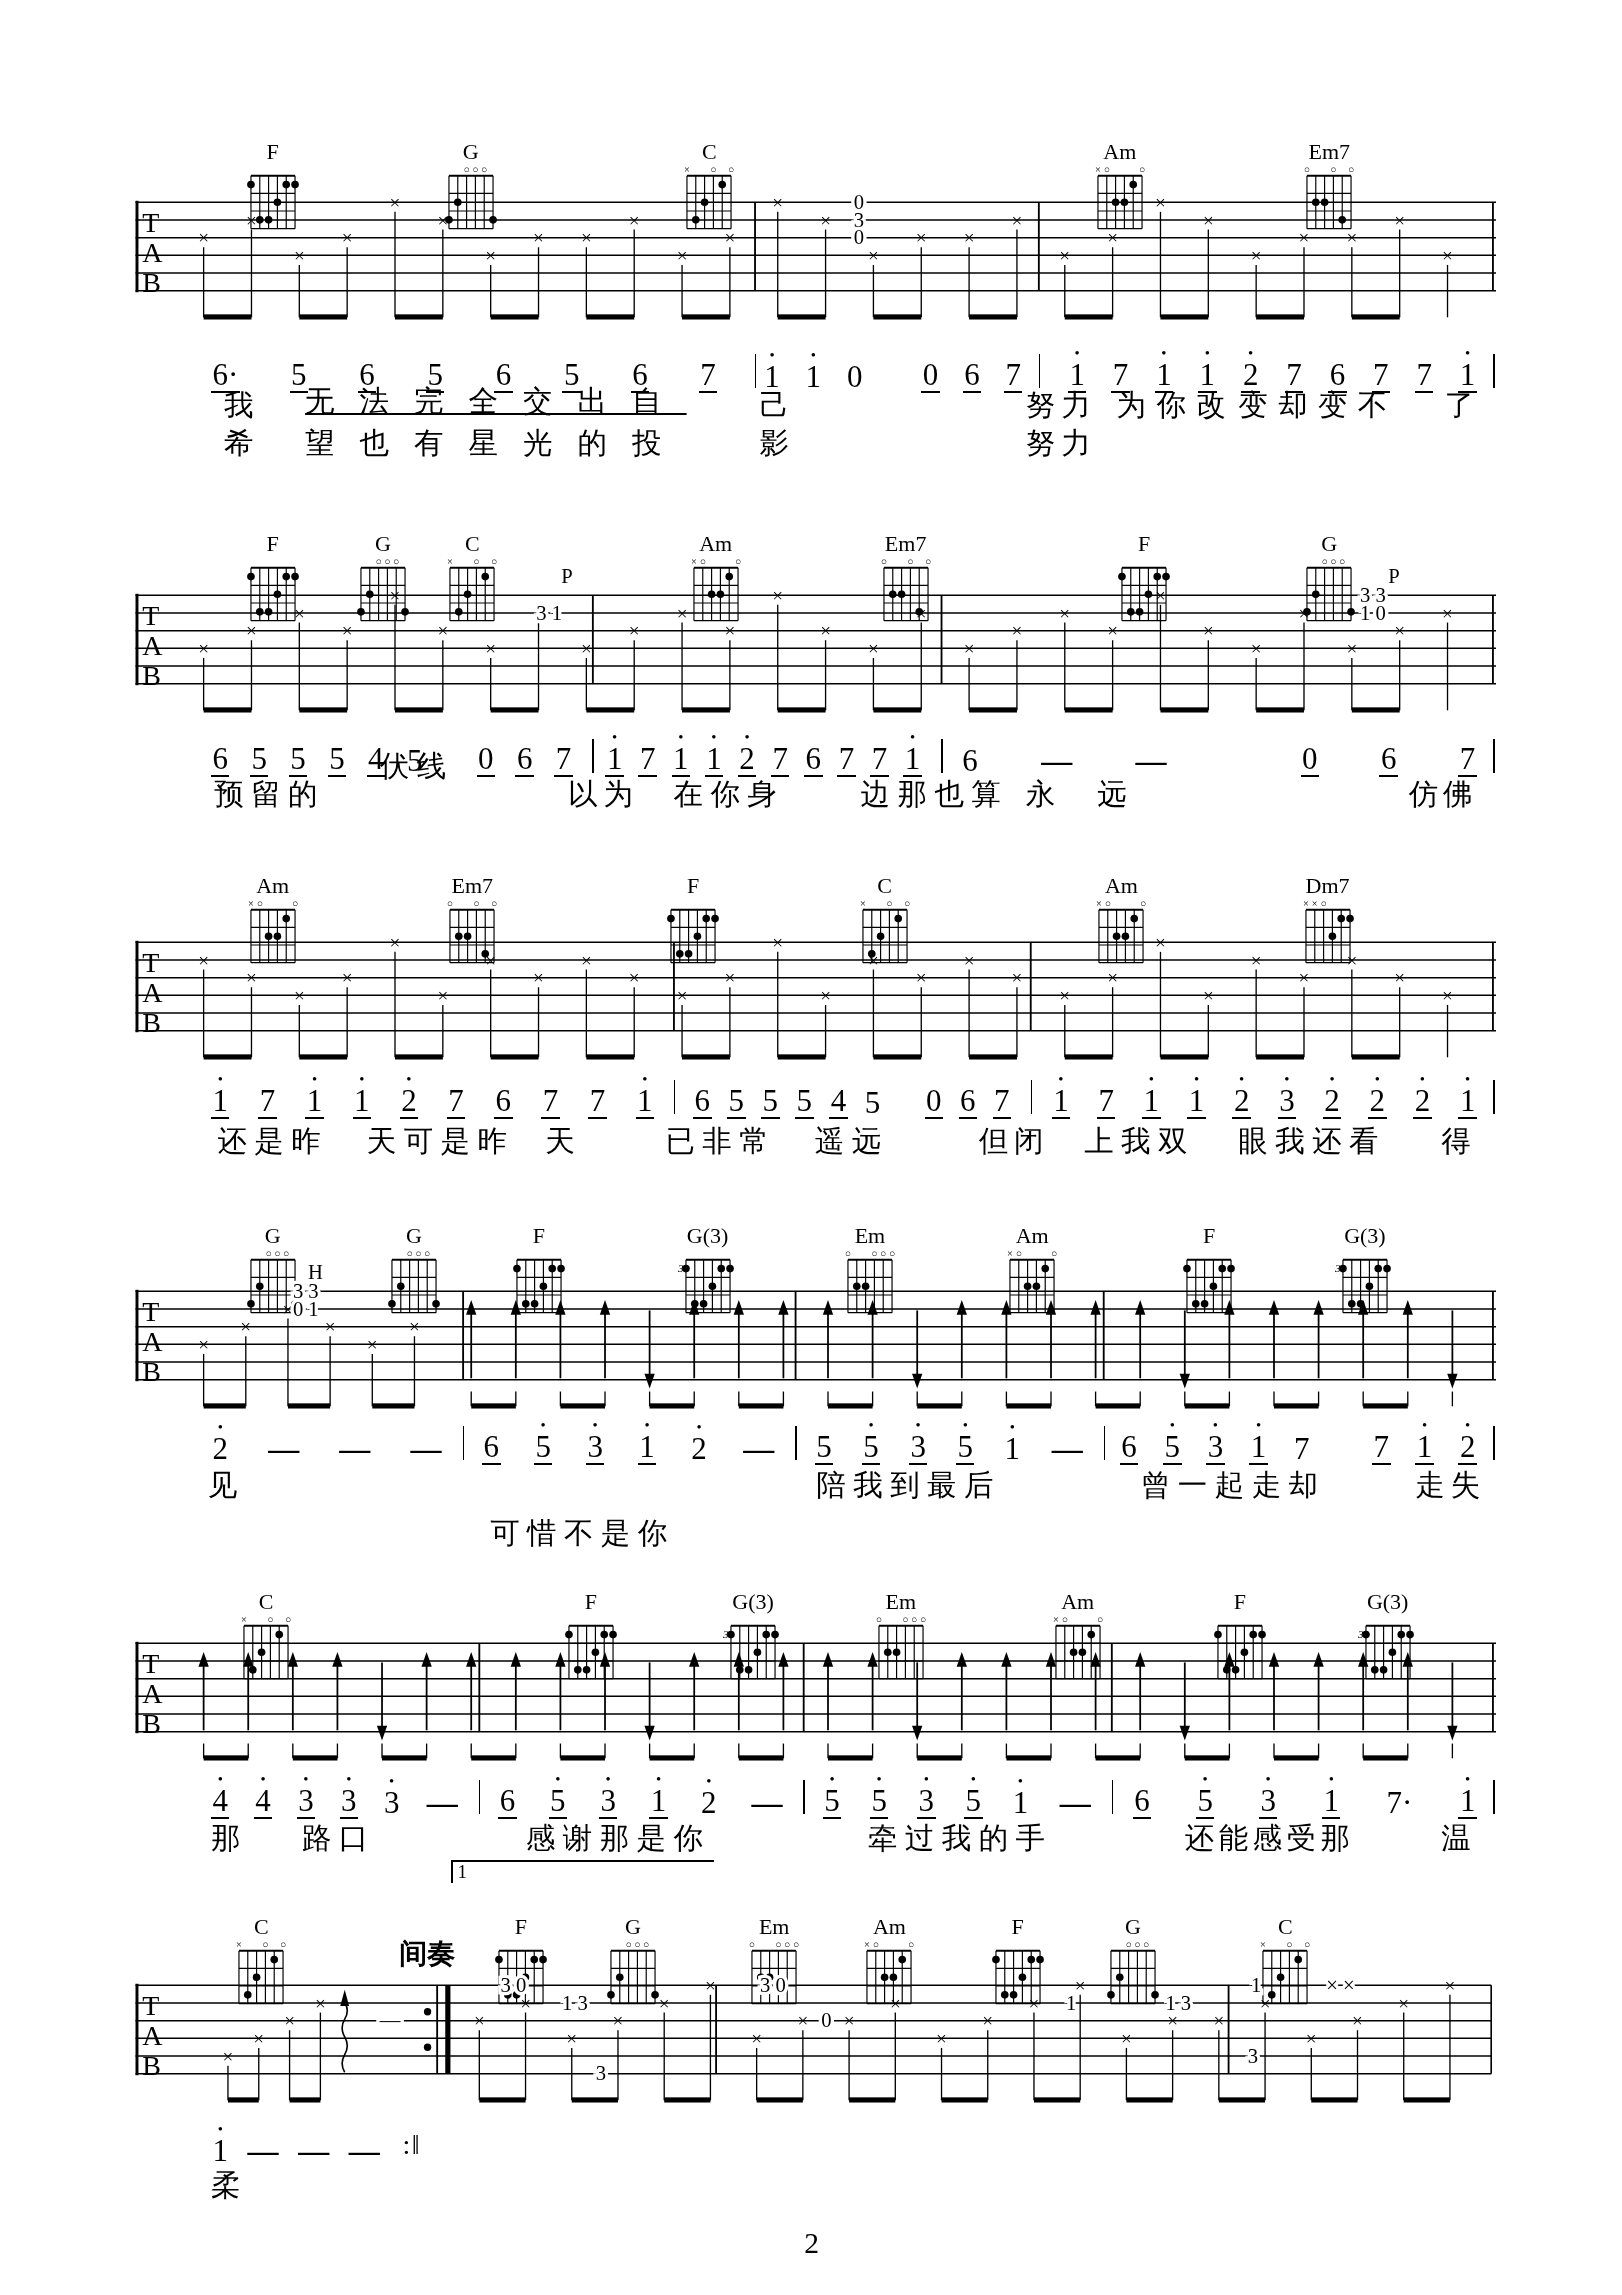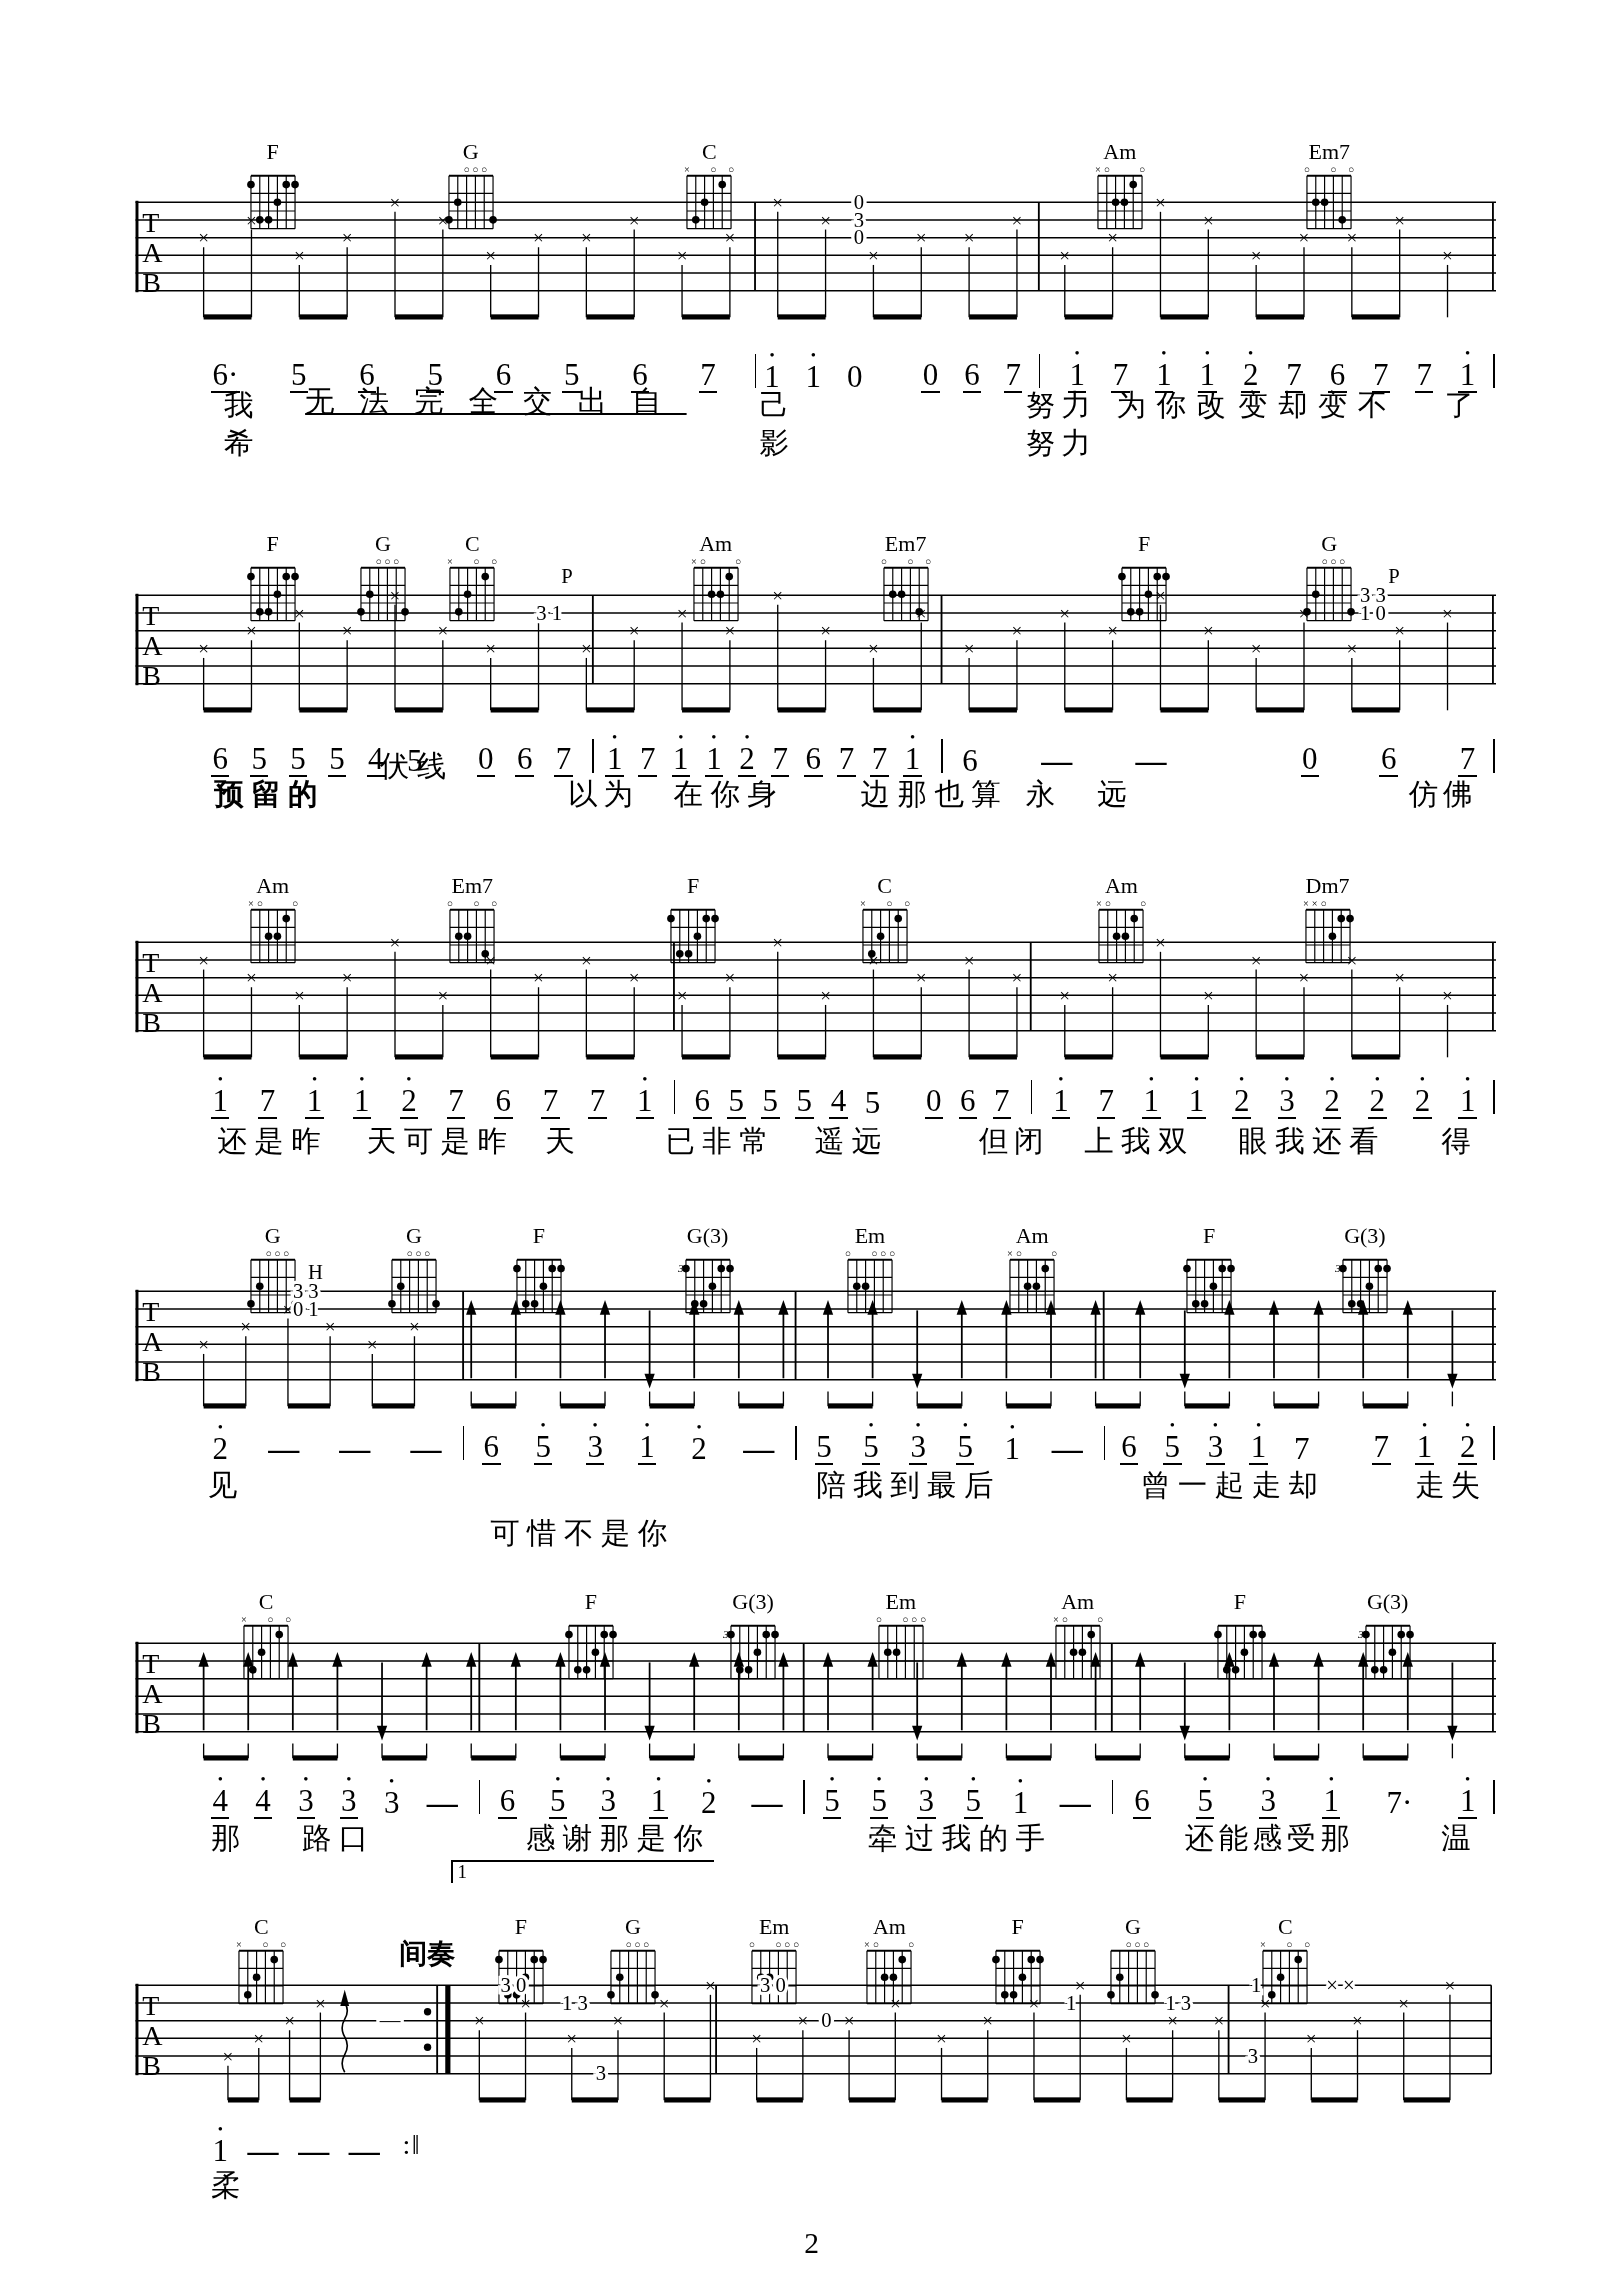--- a/index.html
+++ b/index.html
@@ -316,20 +316,21 @@
     <div class="nbar" style="left: 64%; top: 354px;"></div>
     <div class="nbar" style="left: 92%; top: 354px;"></div>
     <div class="lyr" style="left: 13.8%; top: 386px; letter-spacing: 0px;">我</div>
     <div class="lyr" style="left: 18.8%; top: 382px; letter-spacing: 25px; text-decoration: underline;">无法完全交出自</div>
     <div class="lyr" style="left: 46.8%; top: 386px; letter-spacing: 0px;">己</div>
     <div class="lyr" style="left: 63.2%; top: 386px; letter-spacing: 5.9px;">努力</div>
     <div class="lyr" style="left: 68.8%; top: 386px; letter-spacing: 10.3px;">为你改</div>
     <div class="lyr" style="left: 76.3%; top: 386px; letter-spacing: 10.3px;">变却变不</div>
     <div class="lyr" style="left: 89%; top: 386px; letter-spacing: 0px;">了</div>
     <div class="lyr" style="left: 13.8%; top: 424px; letter-spacing: 0px;">希</div>
+    <div class="lyr" style="left: 18.8%; top: 424px; letter-spacing: 25px;">望也有星光的投</div>
     <div class="lyr" style="left: 46.8%; top: 424px; letter-spacing: 0px;">影</div>
     <div class="lyr" style="left: 63.2%; top: 424px; letter-spacing: 5.9px;">努力</div>
     <div class="chord" style="left: calc(16.8% - 31px); top: 531px;"><div class="cname">F</div><svg width="62" height="72" viewBox="0 0 84 98">
         <line x1="12" y1="16" x2="12" y2="88" stroke="#000" stroke-width="1.6"></line>
         <line x1="24" y1="16" x2="24" y2="88" stroke="#000" stroke-width="1.6"></line>
         <line x1="36" y1="16" x2="36" y2="88" stroke="#000" stroke-width="1.6"></line>
         <line x1="48" y1="16" x2="48" y2="88" stroke="#000" stroke-width="1.6"></line>
         <line x1="60" y1="16" x2="60" y2="88" stroke="#000" stroke-width="1.6"></line>
         <line x1="72" y1="16" x2="72" y2="88" stroke="#000" stroke-width="1.6"></line>
         <line x1="12" y1="16" x2="72" y2="16" stroke="#000" stroke-width="3"></line>
@@ -642,21 +643,21 @@
         <div class="g">6</div>
       </div>
       <div class="tk ul">
         <div class="od">•</div>
         <div class="g">7</div>
       </div>
     </div>
     <div class="nbar" style="left: 36.5%; top: 739px;"></div>
     <div class="nbar" style="left: 58%; top: 739px;"></div>
     <div class="nbar" style="left: 92%; top: 739px;"></div>
-    <div class="lyr" style="left: 13.2%; top: 775px; letter-spacing: 7.4px; font-weight: bold;">预留的</div>
+    <div class="lyr" style="left: 13.2%; top: 775px; letter-spacing: 7.4px;">预留的</div>
     <div class="lyr" style="left: 23.4%; top: 747px; letter-spacing: 7.4px; font-family: Liberation Mono, monospace;">伏线</div>
     <div class="lyr" style="left: 35%; top: 775px; letter-spacing: 5.9px;">以为</div>
     <div class="lyr" style="left: 41.5%; top: 775px; letter-spacing: 7.4px;">在你身</div>
     <div class="lyr" style="left: 51.3%; top: 775px; letter-spacing: 7.4px; margin-left: 28px;">边那也算</div>
     <div class="lyr" style="left: 63.2%; top: 775px; letter-spacing: 0px;">永</div>
     <div class="lyr" style="left: 67.6%; top: 775px; letter-spacing: 0px;">远</div>
     <div class="lyr" style="left: 86.8%; top: 775px; letter-spacing: 4.4px;">仿佛</div>
     <div class="chord" style="left: calc(16.8% - 31px); top: 873px;"><div class="cname">Am</div><svg width="62" height="72" viewBox="0 0 84 98">
         <text x="12" y="12" text-anchor="middle" font-size="14" font-family="&quot;Liberation Serif&quot;,serif">×</text>
         <line x1="12" y1="16" x2="12" y2="88" stroke="#000" stroke-width="1.6"></line>

